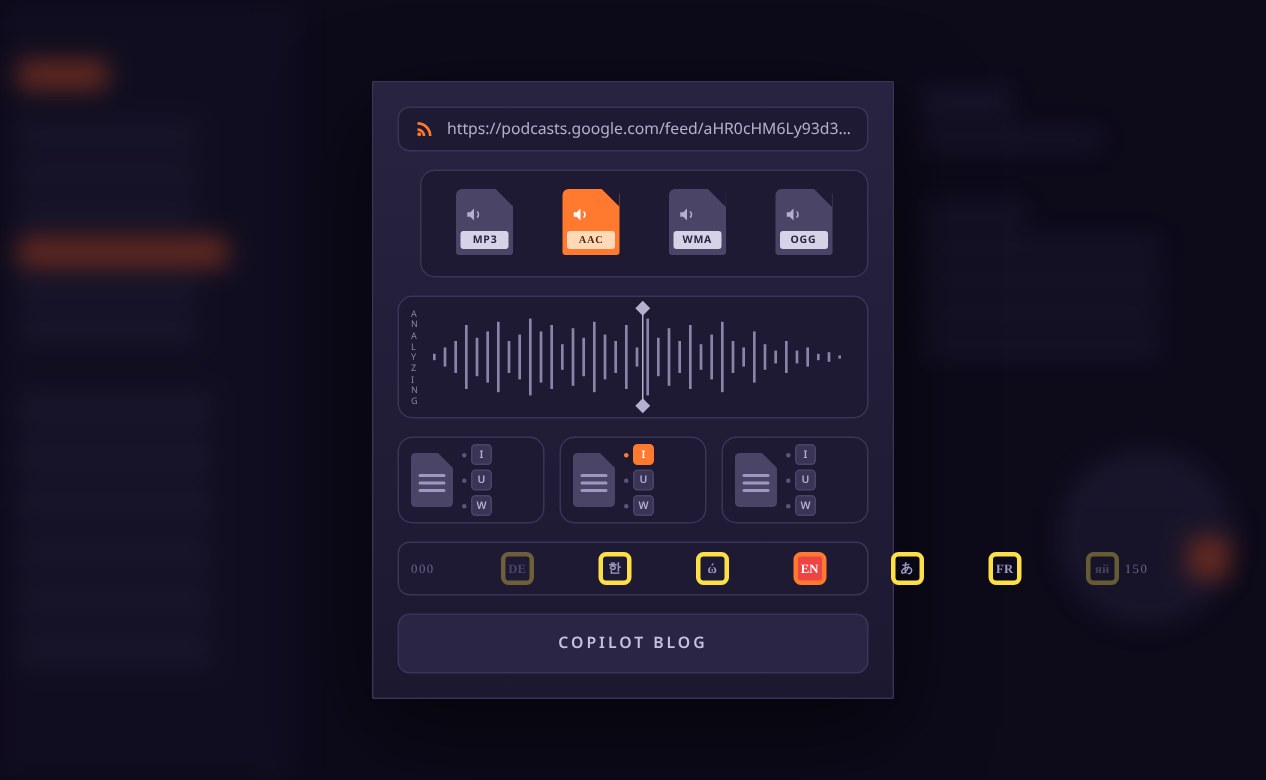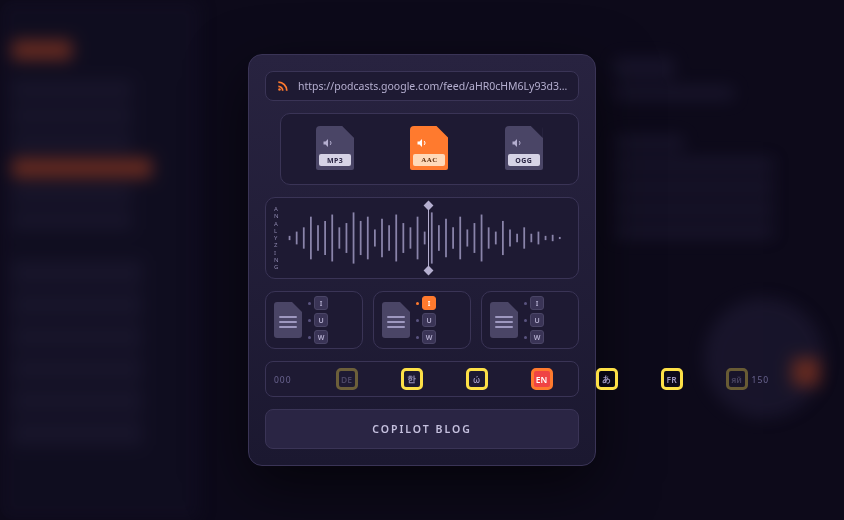--- a/index.html
+++ b/index.html
@@ -41,21 +41,21 @@
 
   
   .modal {
     position: absolute;
     left: 50%;
     top: 50%;
     transform: translate(-50%, -50%);
     width: 348px;
     background: linear-gradient(180deg, #282340, #1b1830);
     border: 1px solid #3a3456;
-    border-radius: 14px;
+    border-radius: 1px;
     padding: 16px;
     box-shadow: 0 20px 60px rgba(0,0,0,0.6);
     display: flex;
     flex-direction: column;
     gap: 12px;
   }
 
   .url-row {
     display: flex;
     align-items: center;
@@ -237,20 +237,21 @@
   .tag.active { background: #ff7a2e; color:#fff; border-color:#ff7a2e; }
 
   .lang-row {
     display: flex;
     align-items: center;
     gap: 4px;
     background: #1e1a33;
     border: 1px solid #3a3456;
     border-radius: 8px;
     padding: 6px 8px;
+    font-family: Liberation Serif, serif;
   }
   .lang-num { font-size: 8.5px; color: #6a6490; width: 22px; text-align: center; letter-spacing:1px; }
   .lang-track { flex:1; display:flex; gap:3px; align-items:center; justify-content:center; }
   .lang-chip {
     width: 22px; height: 22px;
     border: 3px solid #fde047;
     border-radius: 5px;
     font-size: 8.5px;
     color: #9e98c0;
     display:flex; align-items:center; justify-content:center;
@@ -335,20 +336,31 @@
       </div>
       <div class="fmt active">
         <div class="sheet">
       <span class="speaker">
         <svg viewBox="0 0 24 24" fill="currentColor">
               <path d="M3 9v6h4l5 5V4L7 9H3z"></path>
               <path d="M16 8a5 5 0 0 1 0 8" fill="none" stroke="currentColor" stroke-width="2"></path>
             </svg>
       </span>
       <span class="lbl">AAC</span>
+    </div>
+      </div>
+      <div class="fmt">
+        <div class="sheet">
+      <span class="speaker">
+        <svg viewBox="0 0 24 24" fill="currentColor">
+              <path d="M3 9v6h4l5 5V4L7 9H3z"></path>
+              <path d="M16 8a5 5 0 0 1 0 8" fill="none" stroke="currentColor" stroke-width="2"></path>
+            </svg>
+      </span>
+      <span class="lbl">WMA</span>
     </div>
       </div>
       <div class="fmt">
         <div class="sheet">
       <span class="speaker">
         <svg viewBox="0 0 24 24" fill="currentColor">
               <path d="M3 9v6h4l5 5V4L7 9H3z"></path>
               <path d="M16 8a5 5 0 0 1 0 8" fill="none" stroke="currentColor" stroke-width="2"></path>
             </svg>
       </span>

